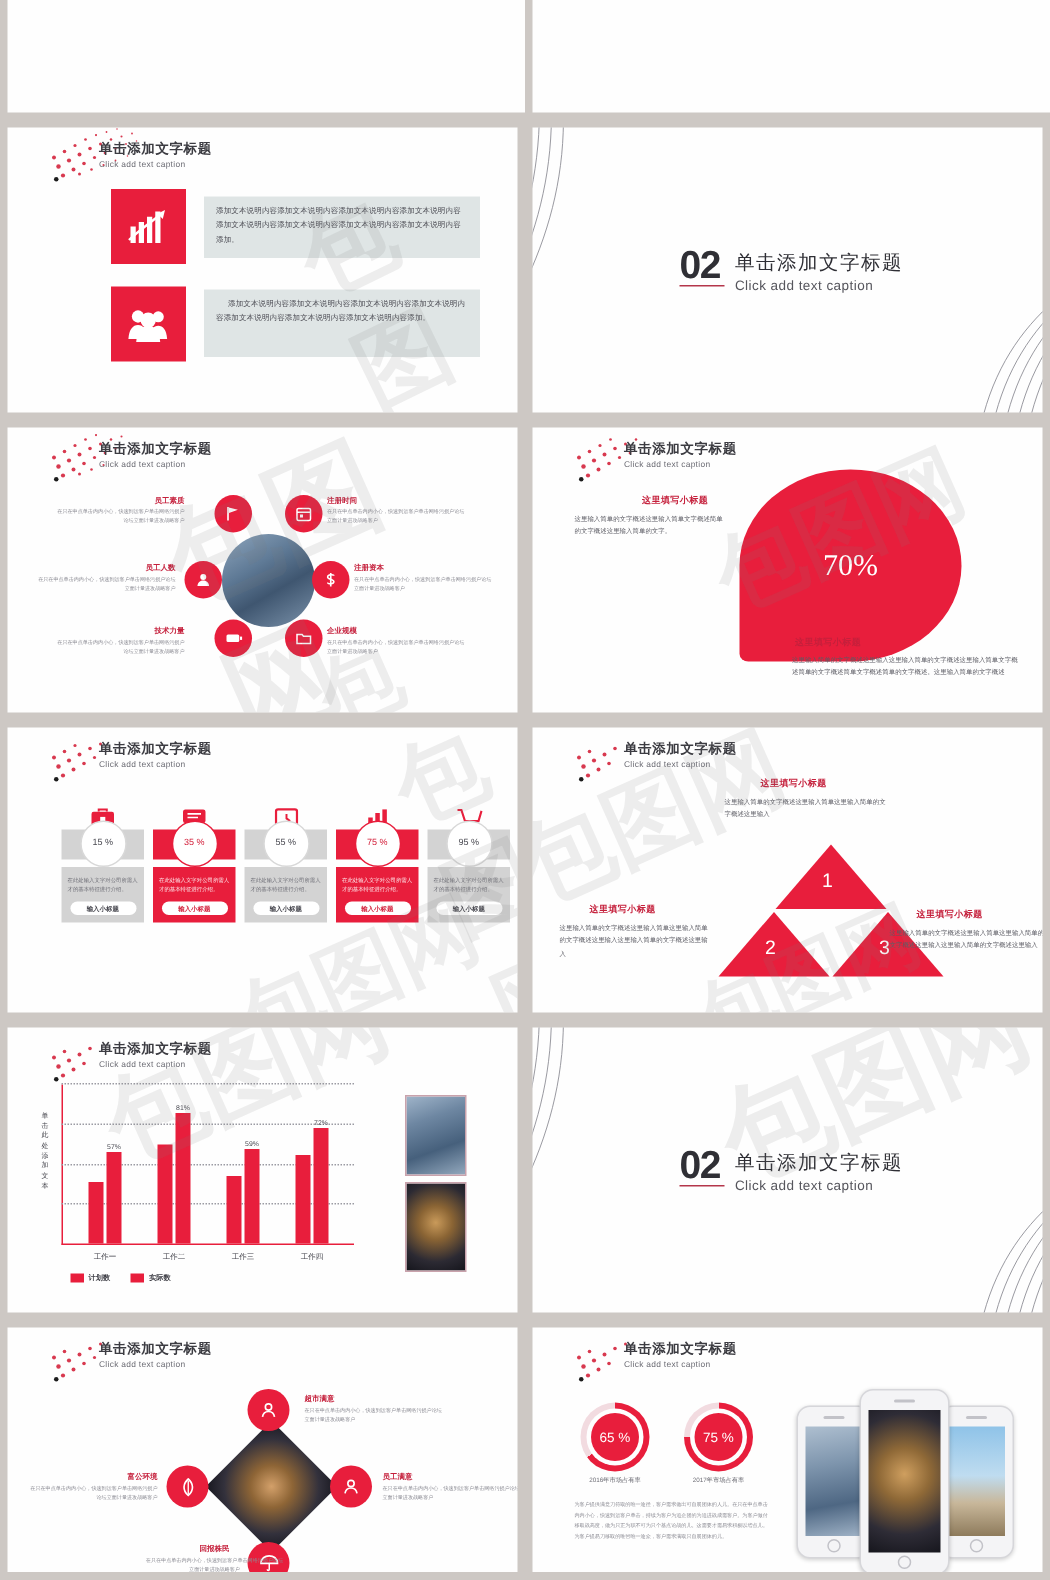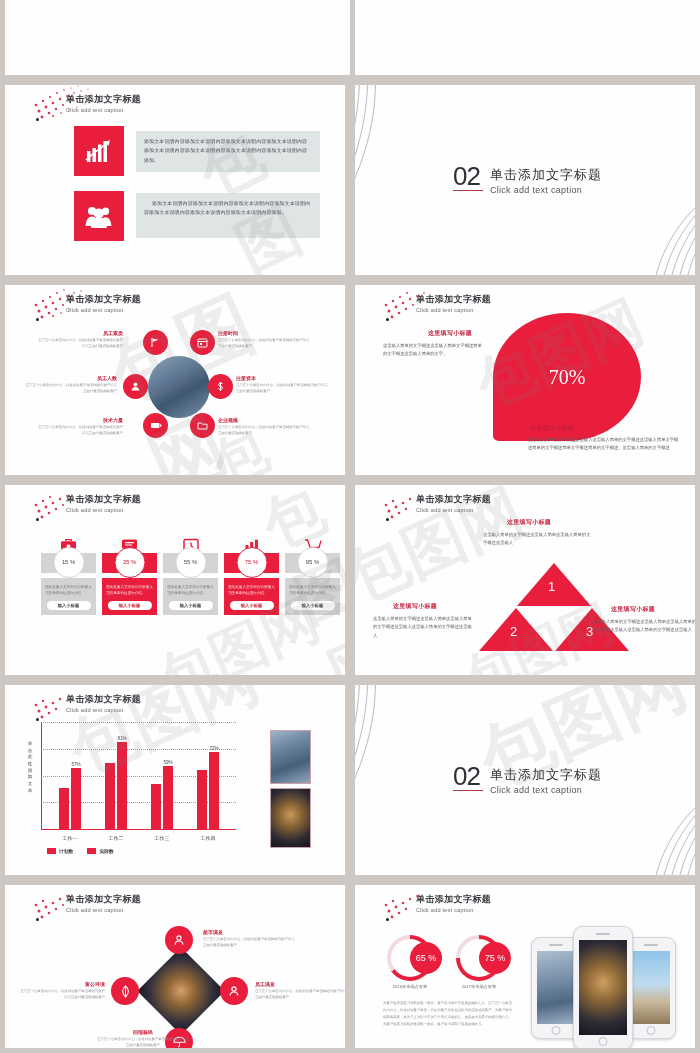--- a/index.html
+++ b/index.html
@@ -30,21 +30,21 @@
   .halftone{position:absolute;left:26px;top:-4px;width:70px;height:44px;pointer-events:none;}
   .dotbig{position:absolute;width:3px;height:3px;border-radius:50%;background:#1d1d1d;left:31px;top:33px;}
 
   
   .hdr{position:absolute;left:61px;top:8px;}
   .hdr .cn{font-size:9px;font-weight:bold;color:#3c3c42;letter-spacing:.4px;white-space:nowrap;}
   .hdr .en{font-size:5.6px;color:#6c6c74;letter-spacing:.2px;margin-top:1px;white-space:nowrap;}
 
   
   .sect{position:absolute;left:98px;top:50%;transform:translateY(-50%);display:flex;align-items:flex-start;}
-  .sect .num{font-size:26px;font-weight:400;color:#2f2f35;line-height:.9;letter-spacing:-1px;
+  .sect .num{font-size:26px;font-weight:700;color:#2f2f35;line-height:.9;letter-spacing:-1px;
               border-bottom:1.2px solid #b4364b;padding-bottom:2px;padding-right:3px;}
   .sect .txt{margin-left:7px;padding-top:1px;}
   .sect .txt .cn{font-size:13px;color:#2f2f35;letter-spacing:1px;white-space:nowrap;}
   .sect .txt .en{font-size:9px;color:#55555c;letter-spacing:.3px;white-space:nowrap;margin-top:1px;}
 
   
   .icobox{position:absolute;width:50px;height:50px;background:#e81e3c;
           display:flex;align-items:center;justify-content:center;}
   .txtbox{position:absolute;background:#dfe5e5;padding:6px 8px;}
   .txtbox p{font-size:5px;line-height:1.85;color:#4a4a52;letter-spacing:.1px;}
@@ -110,21 +110,21 @@
 
   
   .diamond{position:absolute;transform:rotate(45deg);
      background:radial-gradient(circle at 50% 50%,#d3a06a 0%,#8e6536 32%,#33313c 72%,#17171f 100%);}
 
   
   .donut{position:absolute;border-radius:50%;}
   .donut .hole{position:absolute;border-radius:50%;background:#fefefe;
      display:flex;align-items:center;justify-content:center;}
   .donut .inner{position:absolute;border-radius:50%;background:#e81e3c;
-     display:flex;align-items:center;justify-content:center;color:#fff;font-size:9px;margin-left:16px;}
+     display:flex;align-items:center;justify-content:center;color:#fff;font-size:9px;}
   .dlbl{position:absolute;font-size:4.2px;color:#6d6d75;text-align:center;}
   .para{position:absolute;font-size:3.4px;line-height:2.1;color:#8c8c94;}
   .phone{position:absolute;background:#f4f4f6;border:1px solid #d6d6da;border-radius:9px;
      box-shadow:0 1px 3px rgba(0,0,0,.18);}
   .phone .scr{position:absolute;left:5px;right:5px;top:13px;bottom:14px;}
   .phone .spk{position:absolute;left:50%;transform:translateX(-50%);top:6px;width:14px;height:2px;
      border-radius:1px;background:#c2c2c8;}
   .phone .home{position:absolute;left:50%;transform:translateX(-50%);bottom:3px;width:9px;height:9px;
      border-radius:50%;border:1px solid #c2c2c8;}
   .scr-tower{background:linear-gradient(170deg,#aebfd0 0%,#7e95ad 35%,#4e6783 70%,#9fb2c6 100%);}

